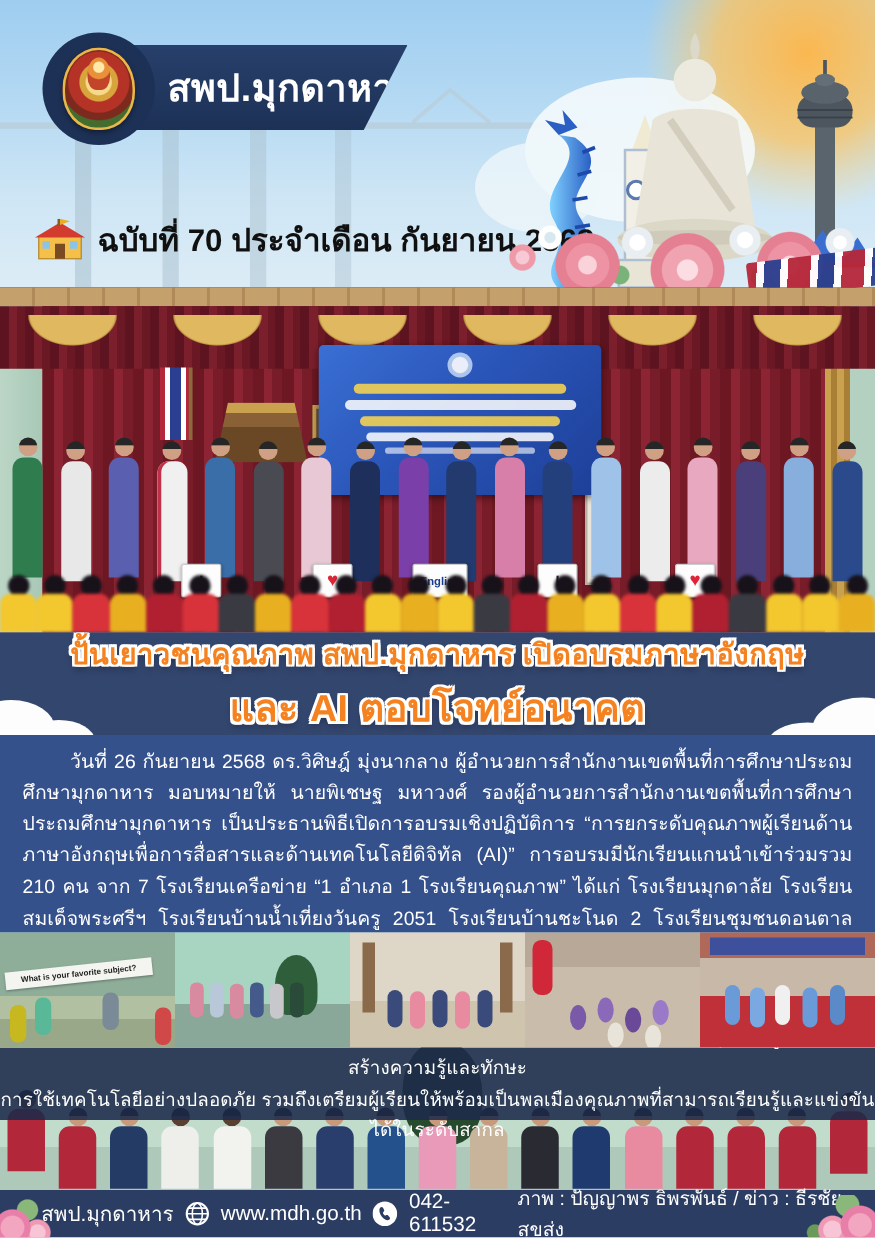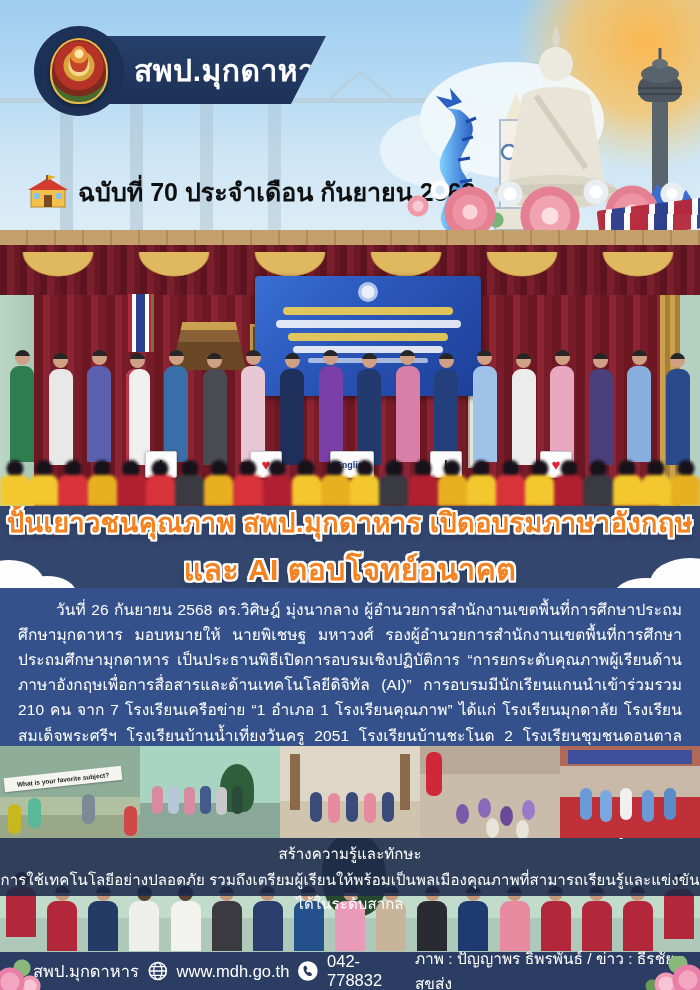--- a/index.html
+++ b/index.html
@@ -121,21 +121,21 @@
   .aud:nth-child(3n)::after { background:#d8333a; }
   .aud:nth-child(4n)::after { background:#e8b020; }
   .aud:nth-child(5n)::after { background:#b02030; }
   .aud:nth-child(7n)::after { background:#3a3a42; }
 
   
   .headline { position:absolute; top:506px; left:0; width:700px; height:82px; background:#33466e; overflow:hidden;
     display:flex; flex-direction:column; align-items:center; justify-content:center; gap:2px; }
   .headline .hl { font-weight:900; color:#f58220; letter-spacing:.5px;
     text-shadow:-2px -2px 0 #fff,2px -2px 0 #fff,-2px 2px 0 #fff,2px 2px 0 #fff,0 -2px 0 #fff,0 2px 0 #fff,-2px 0 0 #fff,2px 0 0 #fff,0 4px 6px rgba(0,0,0,.35); }
-  .hl1 { font-size:27px; } .hl2 { font-size:30px; }
+  .hl1 { font-size:23px; } .hl2 { font-size:30px; }
   .cloud { position:absolute; background:#fdfdfd; border-radius:50%; }
   .cloud.c1 { left:-26px; bottom:-18px; width:70px; height:46px;
     box-shadow:38px 10px 0 -6px #fdfdfd, 66px 16px 0 -12px #fdfdfd; }
   .cloud.c2 { right:-30px; bottom:-20px; width:80px; height:50px;
     box-shadow:-44px 12px 0 -8px #fdfdfd, -80px 18px 0 -14px #fdfdfd; }
 
   
   .article { position:absolute; top:588px; left:0; width:700px; height:158px; background:#35518c;
     padding:9px 18px 0 18px; }
   .article p { color:#fff; font-size:15.5px; line-height:1.62; text-align:justify; text-indent:38px; letter-spacing:.1px; }
@@ -540,19 +540,19 @@
     <svg width="22" height="22" viewBox="0 0 22 22">
       <circle cx="11" cy="11" r="9.5" fill="none" stroke="#fff" stroke-width="1.8"></circle>
       <ellipse cx="11" cy="11" rx="4.5" ry="9.5" fill="none" stroke="#fff" stroke-width="1.4"></ellipse>
       <path d="M1.5,11 H20.5 M3,6 H19 M3,16 H19" stroke="#fff" stroke-width="1.4" fill="none"></path>
     </svg>
     <span class="txt">www.mdh.go.th</span>
     <svg width="22" height="22" viewBox="0 0 22 22">
       <circle cx="11" cy="11" r="11" fill="#fff"></circle>
       <path d="M7,5.5 c1,-.8 2,-.6 2.5,.4 l.8,1.6 c.4,.8 .1,1.5 -.6,2 c-.5,.4 -.5,1 .2,2 c.7,1 1.3,1.3 1.9,1 c.8,-.4 1.5,-.5 2.1,.1 l1.2,1.2 c.8,.8 .7,1.8 -.3,2.5 c-1.6,1.1 -4.2,-.1 -6.4,-2.6 C6.2,11.2 5.4,7 7,5.5 Z" fill="#2c3d63"></path>
     </svg>
-    <span class="txt">042-778832</span>
+    <span class="txt">042-611532</span>
     <span class="credit">ภาพ : ปัญญาพร ธิพรพันธ์ / ข่าว : ธีรชัย สุขส่ง</span>
   </div>
   <div class="corner-flower fl"></div>
   <div class="corner-flower fr"></div>
 
 </div>
 
 </body></html>

